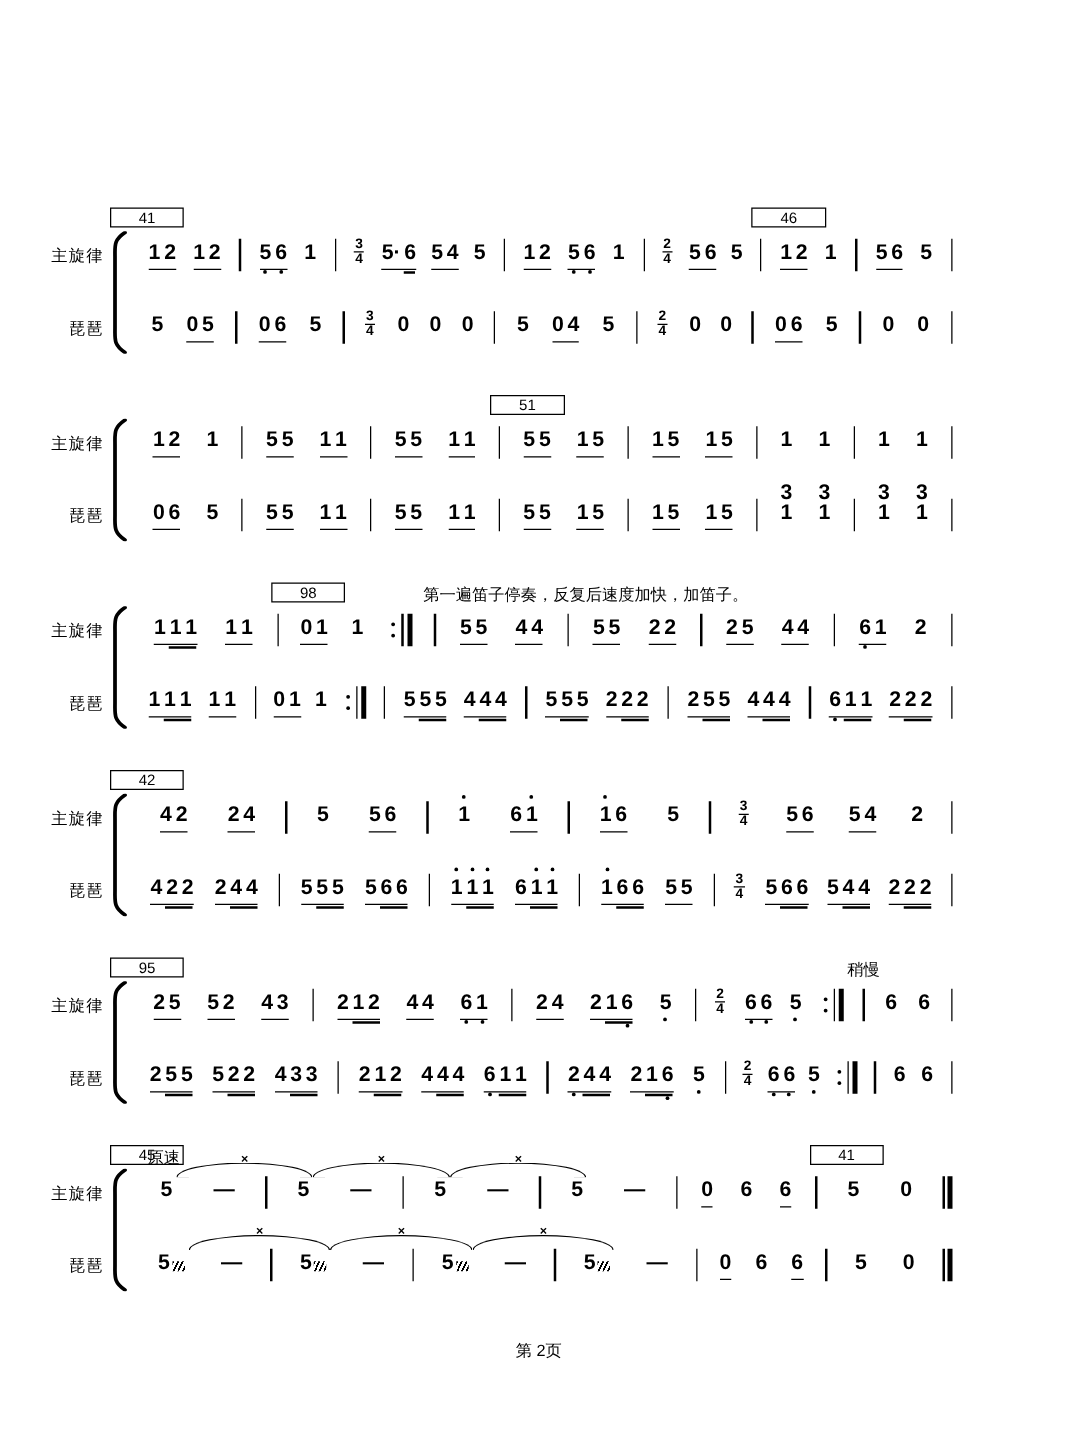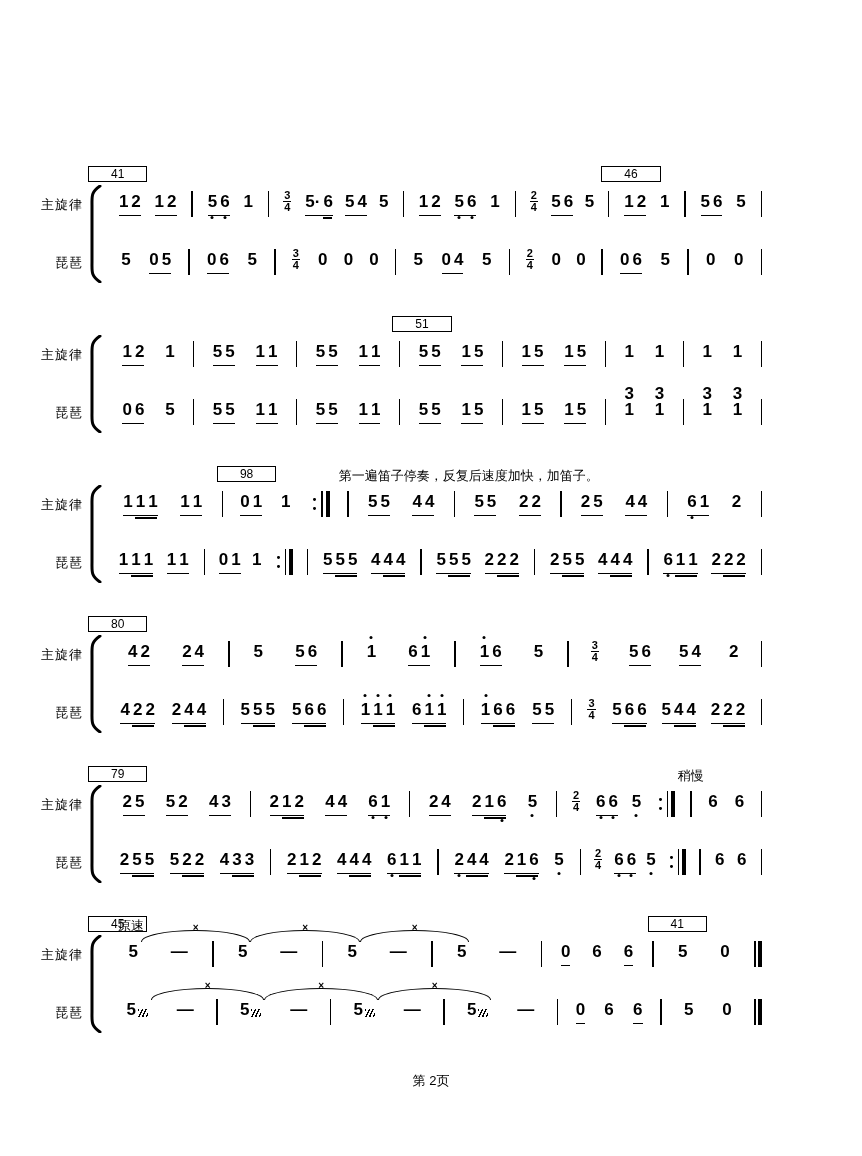--- a/index.html
+++ b/index.html
@@ -804,21 +804,21 @@
                 <span class="note">4</span>
                 <span class="note">2</span>
               </span>
             </span>
             <span class="unit u1">
               <span class="nrow">
                 <span class="note">2</span>
                 <span class="note">4</span>
               </span>
             </span>
-            <div class="marker" style="left: -16px;">80</div>
+            <div class="marker" style="left: -16px;">42</div>
           </div>
           <div class="bar"></div>
           <div class="measure" style="flex-grow: 2;">
             <span class="unit u0">
               <span class="nrow">
                 <span class="note">5</span>
               </span>
             </span>
             <span class="unit u1">
               <span class="nrow">
@@ -1010,21 +1010,21 @@
                 <span class="note">5</span>
                 <span class="note">2</span>
               </span>
             </span>
             <span class="unit u1">
               <span class="nrow">
                 <span class="note">4</span>
                 <span class="note">3</span>
               </span>
             </span>
-            <div class="marker" style="left: -16px;">79</div>
+            <div class="marker" style="left: -16px;">95</div>
           </div>
           <div class="bar"></div>
           <div class="measure" style="flex-grow: 3;">
             <span class="unit u1">
               <span class="nrow">
                 <span class="note">2</span>
                 <span class="note u2">1</span>
                 <span class="note u2">2</span>
               </span>
               <span class="beam2" style="left: 12px; width: 22px;"></span>

